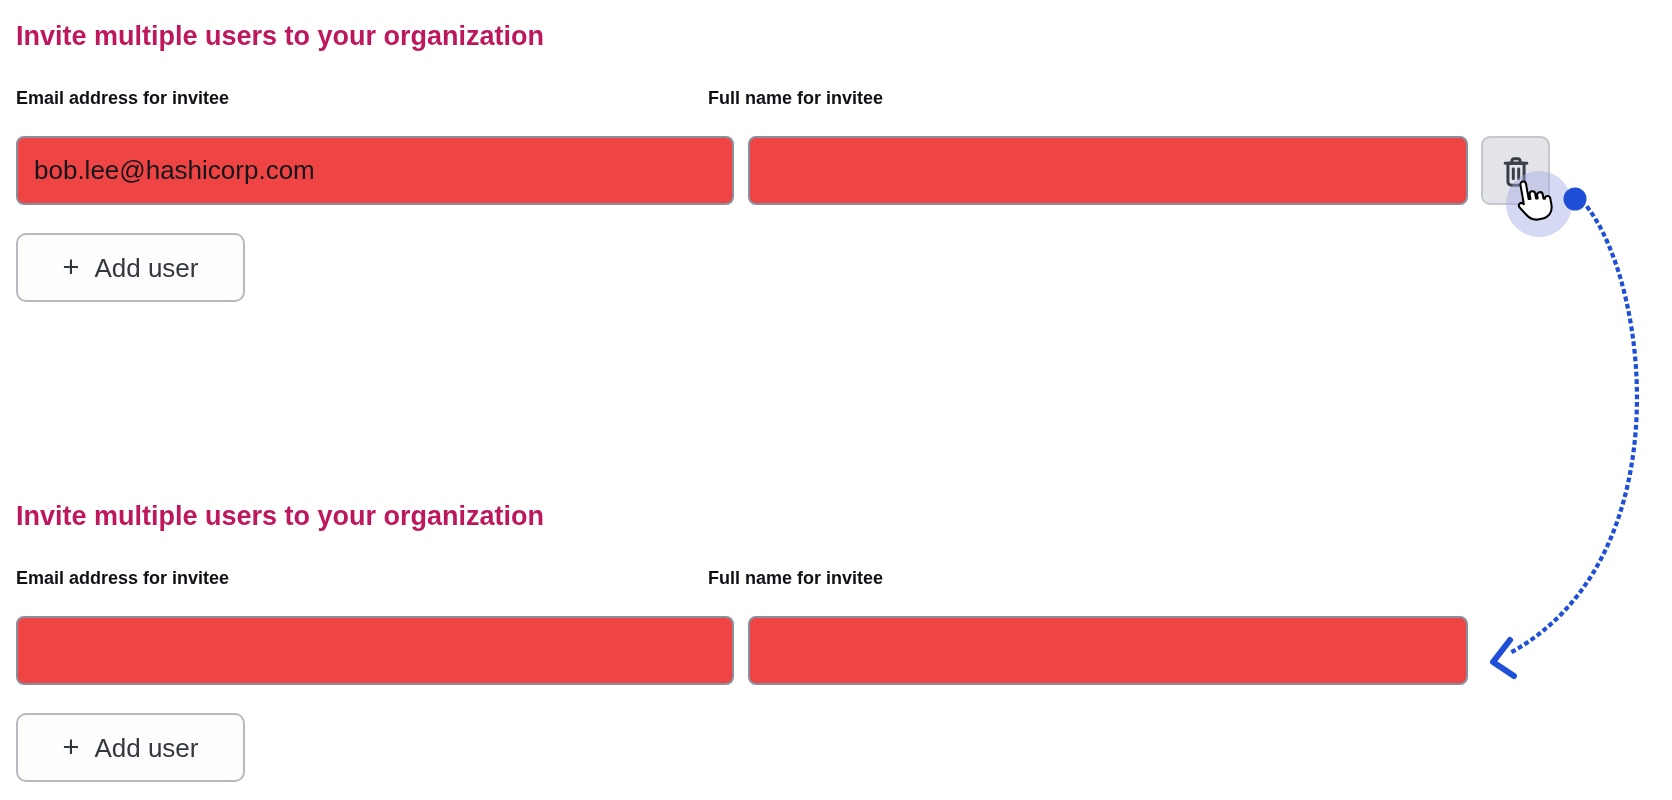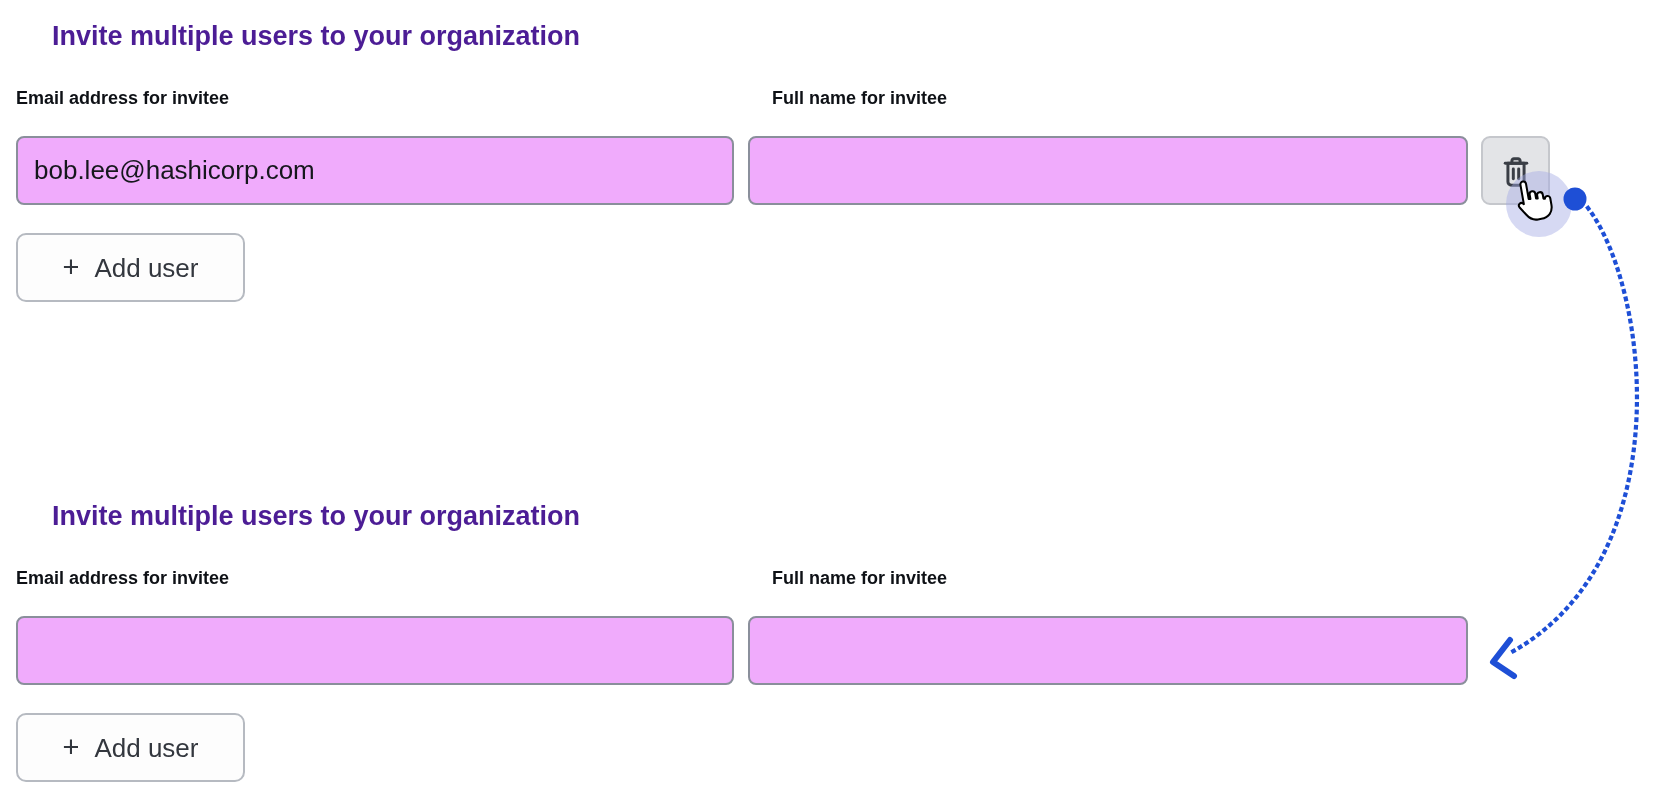--- a/index.html
+++ b/index.html
@@ -5,31 +5,31 @@
   html,body{margin:0;padding:0;background:#ffffff;}
   .canvas{
     position:relative;width:1672px;height:800px;background:#ffffff;
     font-family:"Liberation Sans",sans-serif;overflow:hidden;
   }
   .form{position:absolute;left:0;width:1672px;height:320px;}
   .form--before{top:0;}
   .form--after{top:480px;}
   .heading{
     position:absolute;left:16px;top:20px;font-size:27px;font-weight:700;
-    color:#4c1d95;line-height:32px;white-space:nowrap;margin-left:36px;
+    color:#be185d;line-height:32px;white-space:nowrap;
   }
   .field-label{
     position:absolute;top:83px;font-size:18px;font-weight:700;color:#0e1116;
     line-height:30px;white-space:nowrap;
   }
   .field-label--email{left:16px;}
-  .field-label--name{left:772px;}
+  .field-label--name{left:708px;}
   .text-input{
     position:absolute;top:136px;height:69px;box-sizing:border-box;
-    border:2px solid #8a8f9b;border-radius:8px;background:#f0abfc;
+    border:2px solid #8a8f9b;border-radius:8px;background:#ef4444;
     font-family:inherit;font-size:26px;color:#15171c;padding:0 16px;outline:none;
   }
   .text-input--email{left:16px;width:718px;}
   .text-input--name{left:748px;width:720px;}
   .delete-btn{
     position:absolute;left:1481px;top:136px;width:69px;height:69px;box-sizing:border-box;
     background:#e3e4e7;border:2px solid #c5c7cc;border-radius:9px;
     display:flex;align-items:center;justify-content:flex-end;flex-direction:column;
     padding:0;cursor:pointer;
   }

